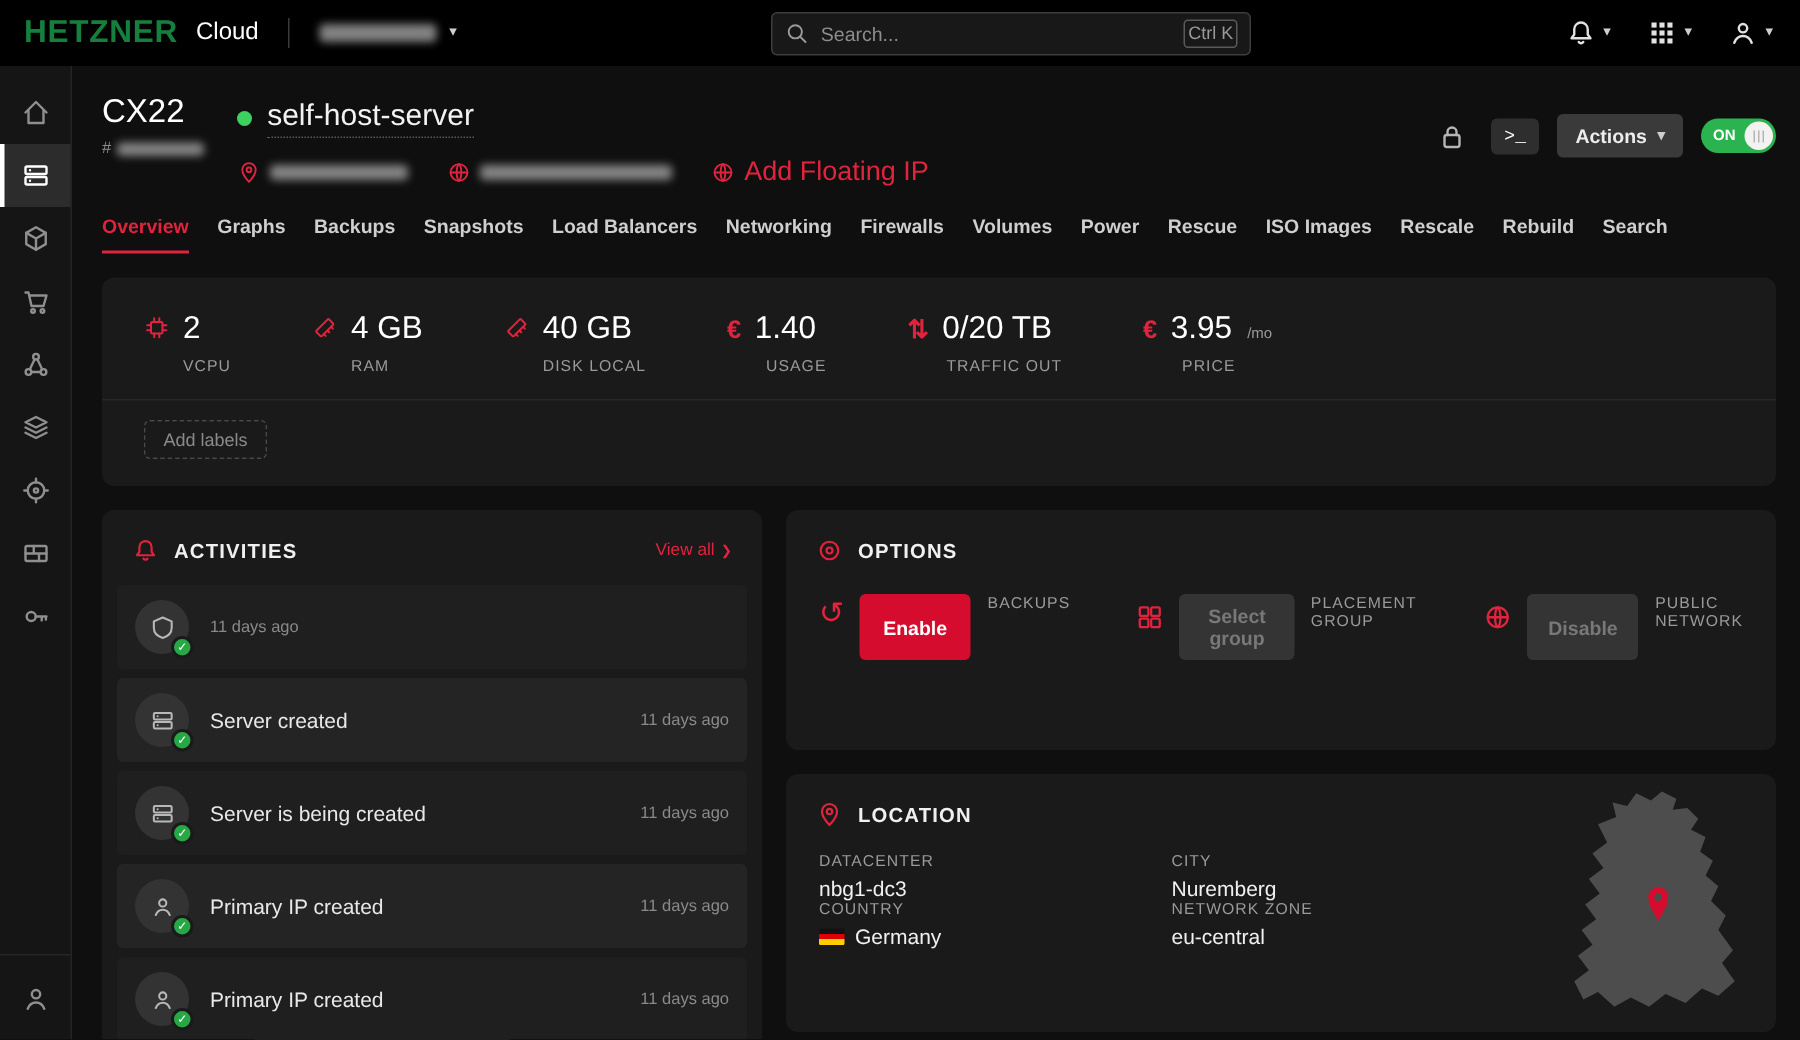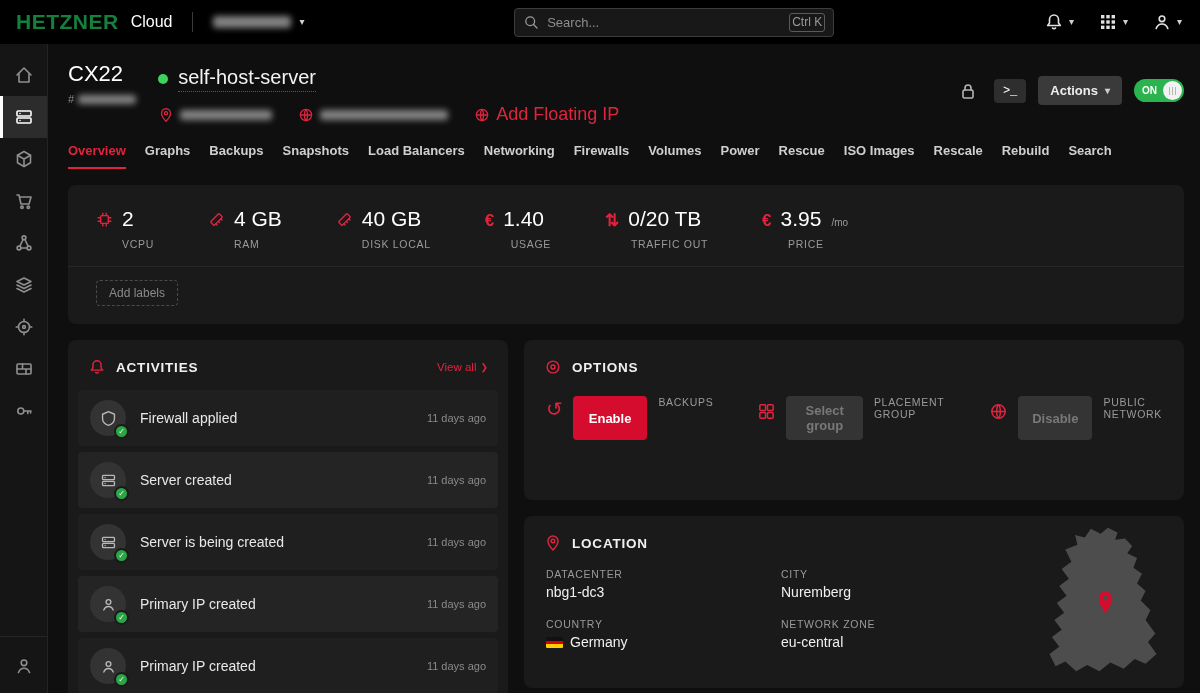--- a/index.html
+++ b/index.html
@@ -99,21 +99,21 @@
   .opt-group { display:flex; gap:10px; }
   .opt-icon { color:#e0243e; margin-top:6px; }
   .opt-icon .icon-svg { stroke:#e0243e; width:19px; height:19px; }
   .opt-glyph { color:#e0243e; font-size:20px; line-height:1; margin-top:3px; }
   .opt-col { display:flex; flex-direction:row; gap:11px; }
   .btn-red { background:#d50c2d; border:none; border-radius:4px; color:#fff; font-size:13px; font-weight:700; padding:7px 16px; cursor:pointer; }
   .btn-disabled { background:#343434; border:none; border-radius:4px; color:#787878; font-size:13px; font-weight:700; padding:7px 14px; cursor:default; }
   .opt-label { font-size:10.5px; letter-spacing:.7px; color:#9a9a9a; }
 
   .card-location { min-height:172px; position:relative; }
-  .loc-grid { display:grid; grid-template-columns:235px auto; row-gap:18px; padding:2px 22px 20px; max-width:520px; }
+  .loc-grid { display:grid; grid-template-columns:235px auto; padding:2px 22px 20px; max-width:520px; }
   .field-label { font-size:10.5px; letter-spacing:.7px; color:#9a9a9a; }
   .field-value { font-size:14px; color:#f0f0f0; margin-top:4px; display:flex; align-items:center; gap:7px; }
   .flag-de { width:17px; height:11px; border-radius:1px; background:linear-gradient(#111 0 33%, #d00 33% 66%, #ffce00 66% 100%); flex:none; }
   .map-wrap { position:absolute; right:22px; top:8px; }
 </style>
 </head>
 <body>
 
 <header class="topbar">
   <span class="logo">HETZNER</span>
@@ -436,21 +436,20 @@
           </span>
         </div>
 
         <div class="act-row">
           <span class="avatar">
             <svg class="icon-svg" viewBox="0 0 20 20">
                 <path d="M10 2l7 3v5c0 4-3 6.8-7 8-4-1.2-7-4-7-8V5z"></path>
               </svg>
             <span class="badge">✓</span>
           </span>
-          <span class="act-text">Firewall applied</span>
           <span class="act-time">11 days ago</span>
         </div>
         <div class="act-row">
           <span class="avatar">
             <svg class="icon-svg" viewBox="0 0 20 20">
                 <rect x="3" y="4" width="14" height="5" rx="1"></rect>
                 <rect x="3" y="11" width="14" height="5" rx="1"></rect>
                 <path d="M6 6.5h.01M6 13.5h.01"></path>
               </svg>
             <span class="badge">✓</span>

